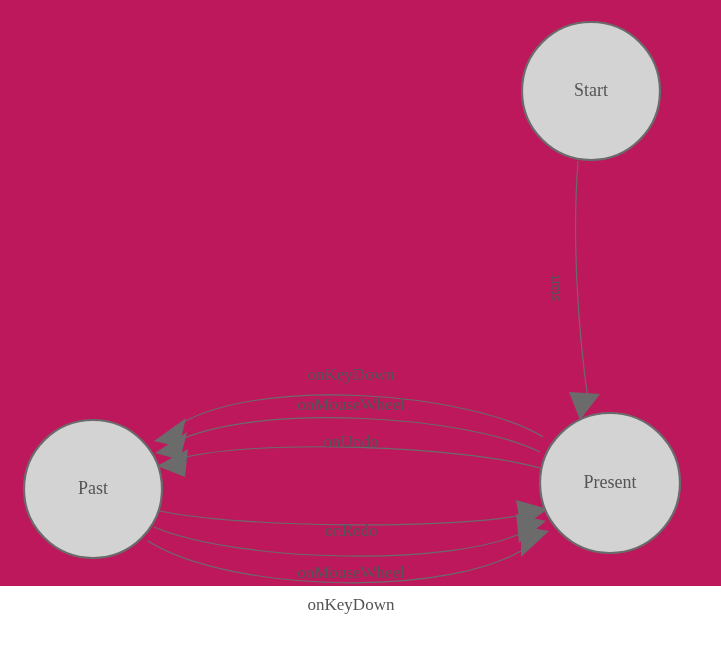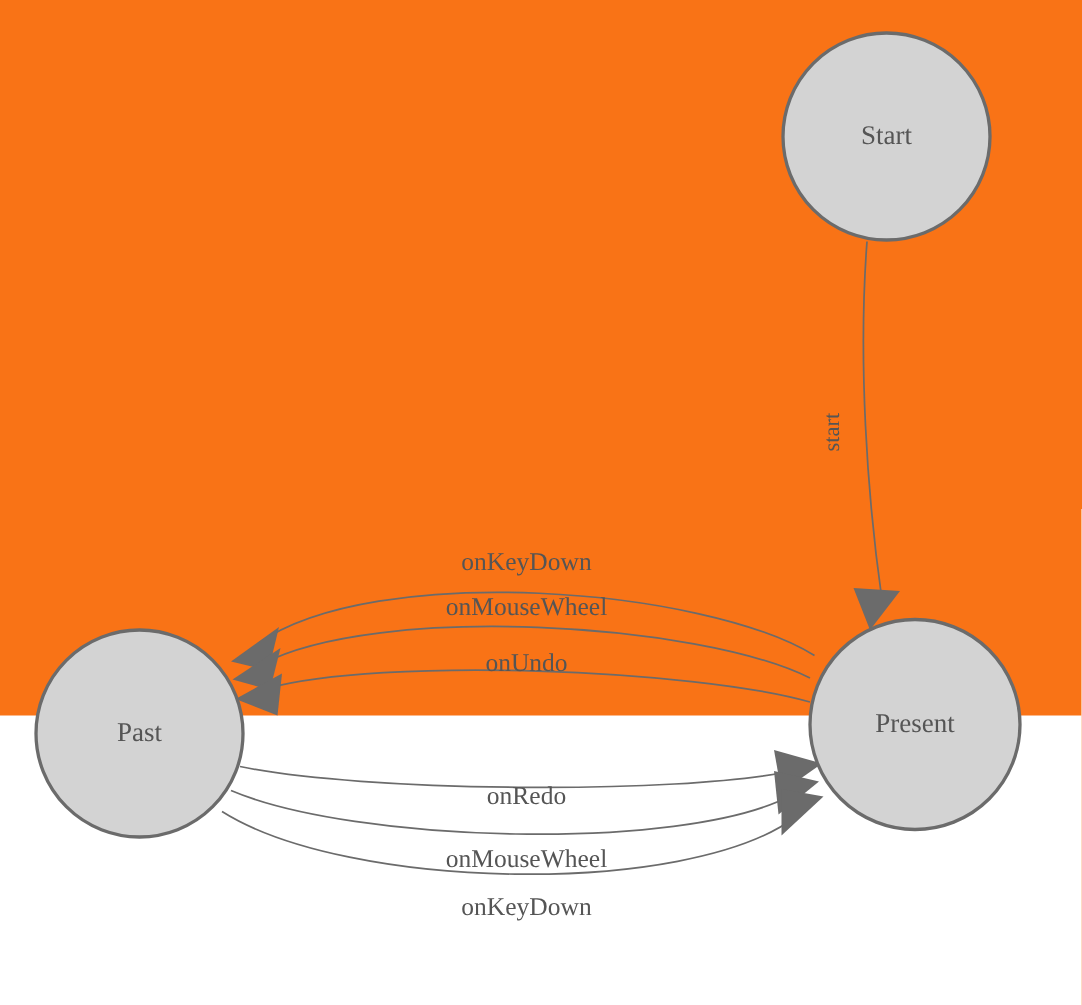--- a/index.html
+++ b/index.html
@@ -10,22 +10,22 @@
   }
   body {
     width: 721px;
     height: 670px;
     overflow: hidden;
     font-family: "Liberation Serif", "DejaVu Serif", serif;
   }
   #diagram-root {
     position: relative;
     width: 721px;
-    height: 477px;
-    background: #f97316;
+    height: 586px;
+    background: #be185d;
   }
   svg#graph {
     position: absolute;
     top: 0;
     left: 0;
     width: 721px;
     height: 670px;
     display: block;
   }
   .node-circle {

